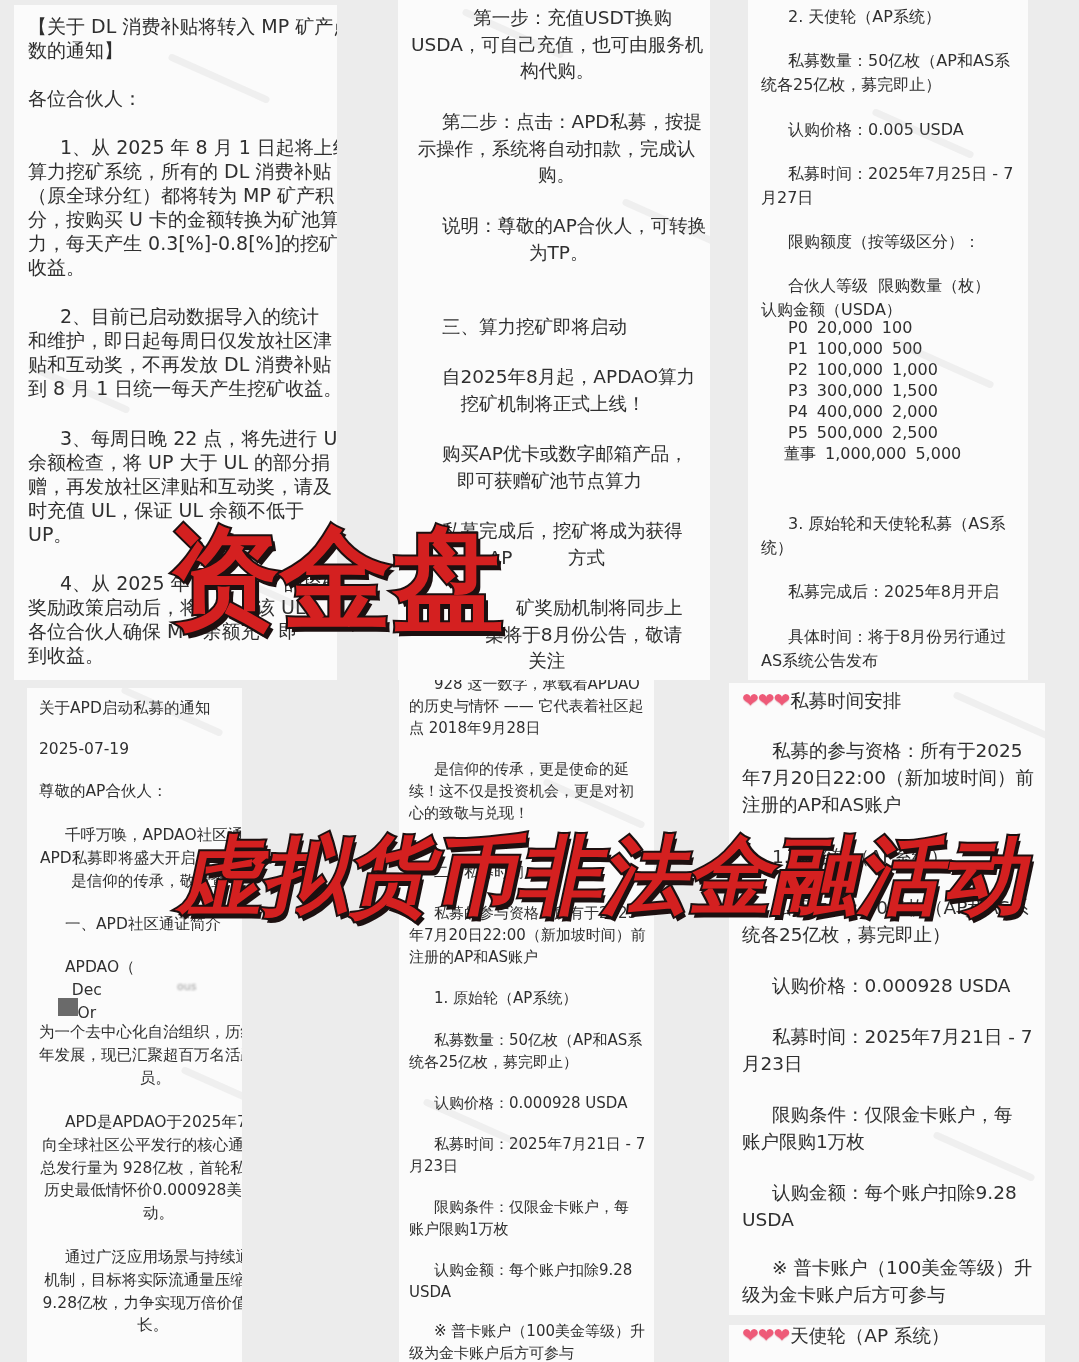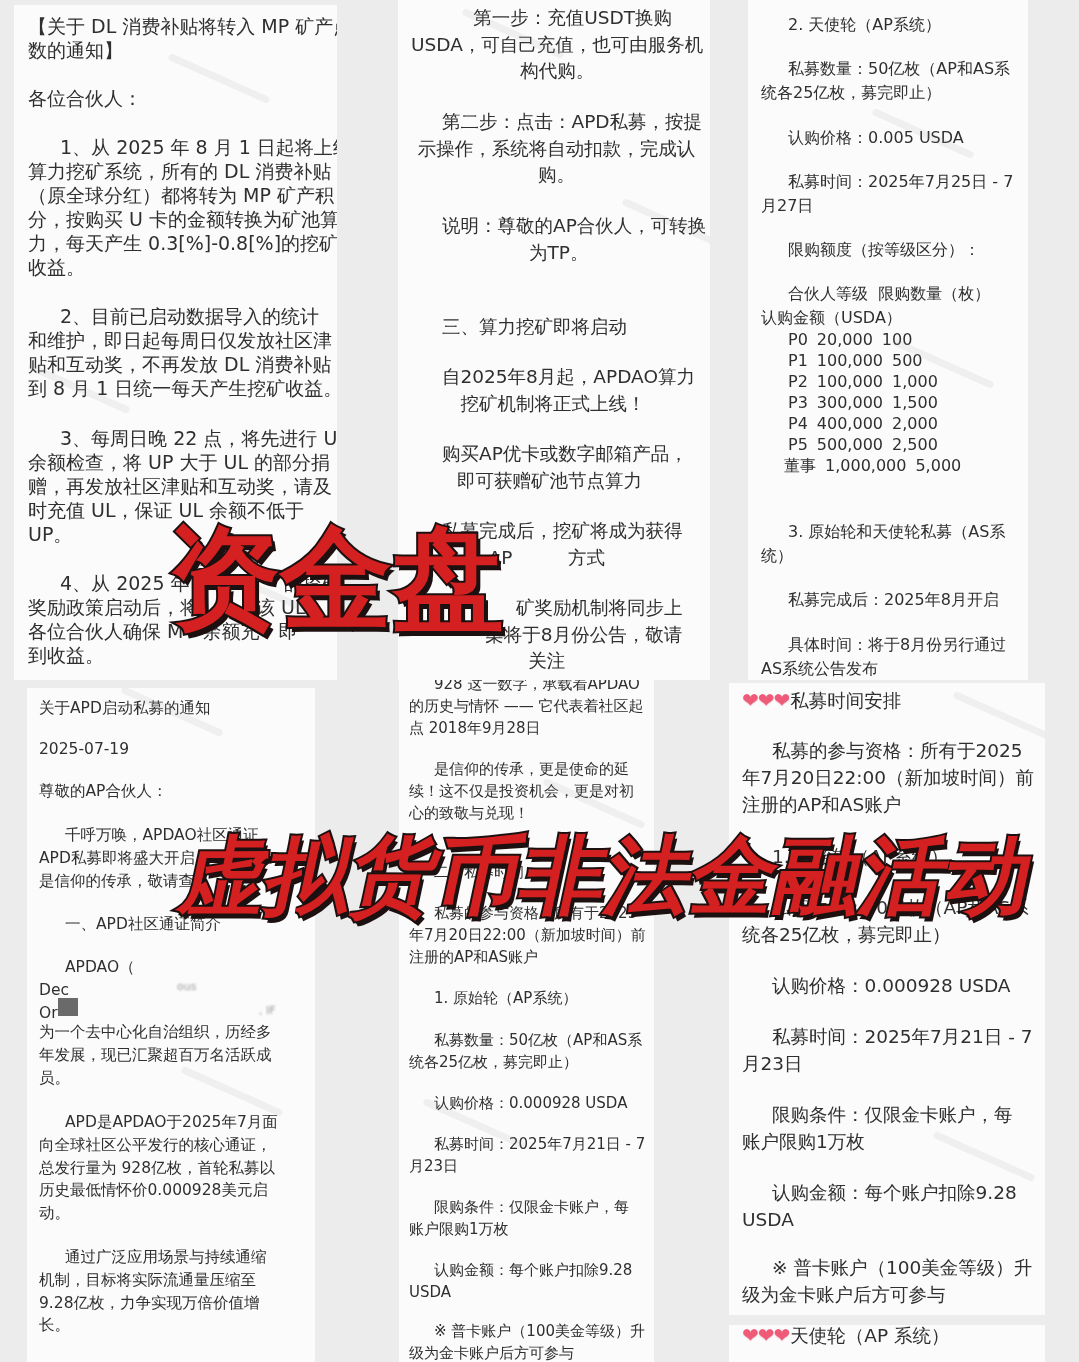--- a/index.html
+++ b/index.html
@@ -16,28 +16,28 @@
   #p0 .t { left: 14px; font-size: 19px; line-height: 24px; }
   #p0 .ind { text-indent: 32px; }
 
   
   #p1 { left: 398px; top: 0; width: 312px; height: 680px; }
   #p1 .t { left: 13px; font-size: 18.5px; line-height: 26.5px; }
   #p1 .ind { text-indent: 31px; text-align: center; }
 
   
   #p2 { left: 748px; top: 0; width: 280px; height: 680px; }
-  #p2 .t { left: 13px; font-size: 16px; line-height: 24px; margin-top: 8px; }
+  #p2 .t { left: 13px; font-size: 16px; line-height: 24px; }
   #p2 .ind { text-indent: 27px; }
-  #p2 .tbl { position: absolute; left: 40px; top: 329px; font-size: 16px; line-height: 21px; }
+  #p2 .tbl { position: absolute; left: 40px; top: 317px; font-size: 16px; line-height: 21px; }
   #p2 .row { display: flex; gap: 9px; white-space: nowrap; }
   #p2 .row.dir { margin-left: -4px; }
 
   
-  #p3 { left: 27px; top: 688px; width: 288px; height: 674px; }
+  #p3 { left: 27px; top: 688px; width: 215px; height: 674px; text-align: center; }
   #p3 .t { left: 12px; font-size: 15.5px; line-height: 22.75px; }
   #p3 .ind { text-indent: 26px; }
   #p3 .redact { position: absolute; left: 31px; top: 310px; width: 20px; height: 18px; background: #6a6a6a; filter: blur(0.6px); }
   #p3 .frag { position: absolute; font-size: 11px; color: #9a9a9a; filter: blur(0.8px); white-space: nowrap; }
 
   
   #p4 { left: 399px; top: 680px; width: 255px; height: 682px; }
   #p4 .t { left: 10px; font-size: 15px; line-height: 22px; }
   #p4 .ind { text-indent: 25px; }
 

